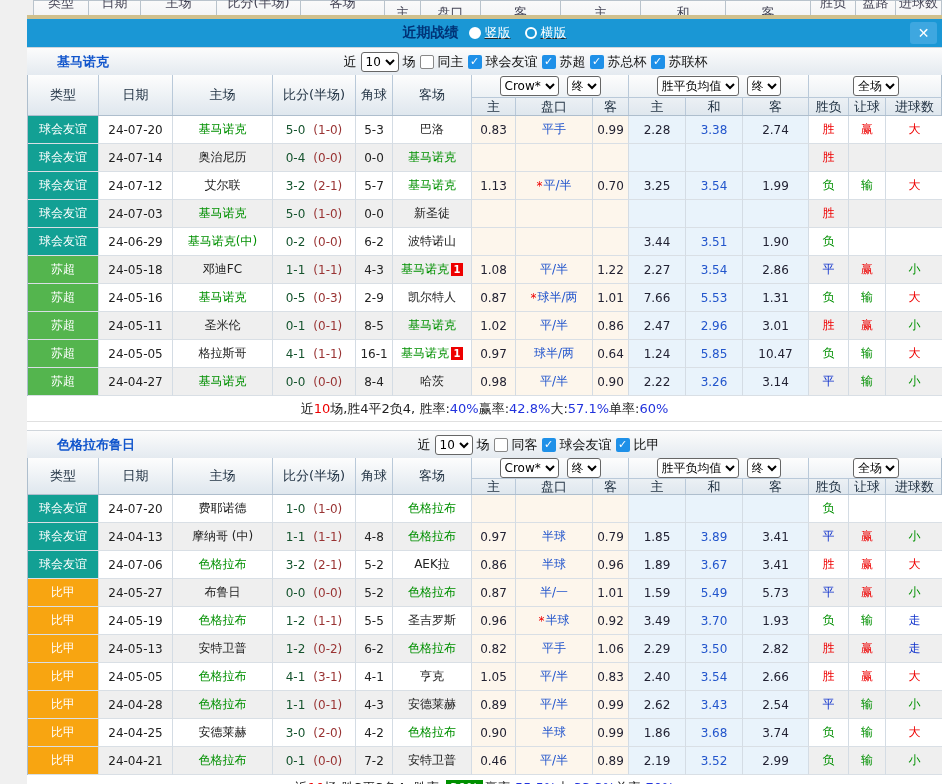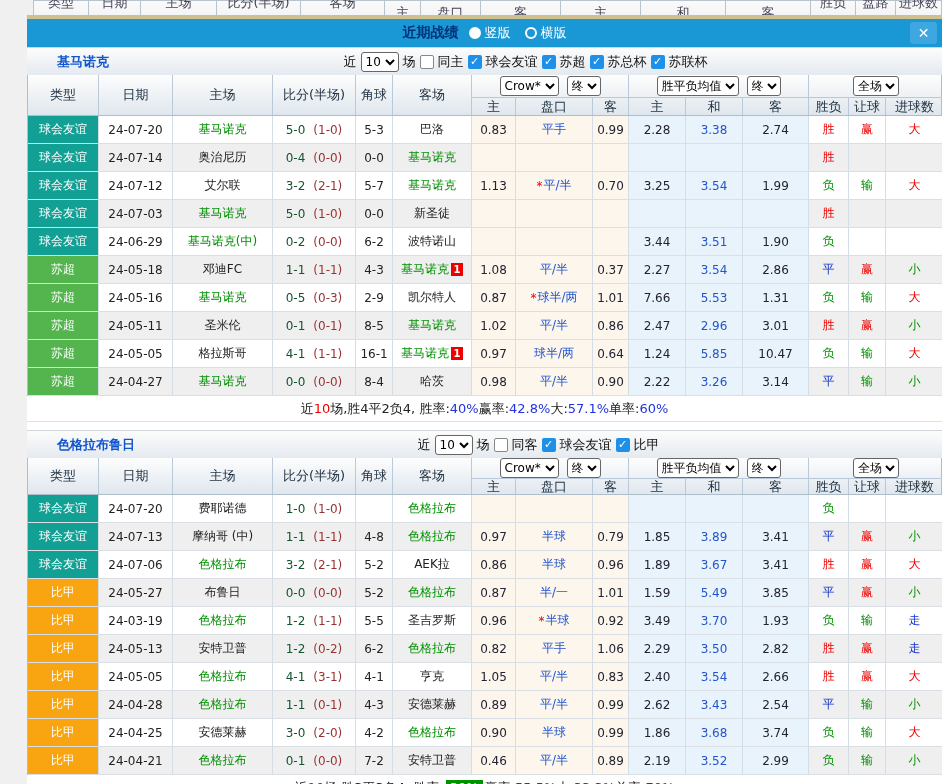--- a/index.html
+++ b/index.html
@@ -20,21 +20,21 @@
   .bg-cell span { position:absolute; left:0; right:0; text-align:center; color:#445; font-size:13px; }
   .bg-cell.cut span { top:-7px; }
   .bg-cell.low span { top:3px; }
   .tan-line { position:absolute; left:27px; top:15px; width:915px; height:4px; background:#cfc08d; }
 
   
   .panel { position:absolute; left:27px; top:19px; width:915px; height:765px; background:#fff; }
 
   .banner { position:relative; height:28px; display:flex; align-items:center; justify-content:center; gap:10px; }
   .banner-title { font-weight:bold; font-size:14px; }
-  .radio-group { display:flex; align-items:center; gap:14px; }
+  .radio-group { display:flex; align-items:center; gap:14px;text-decoration:underline; }
   .radio-opt { display:flex; align-items:center; gap:4px; cursor:pointer; }
   .radio-dot { width:12px; height:12px; border-radius:50%; border:2px solid #fff; background:transparent; }
   .radio-dot.sel { background:#fff; }
   .radio-label { color:#fff; font-size:13px; }
   .close-btn { position:absolute; right:5px; top:3px; width:27px; height:22px; border-radius:3px;
                display:flex; align-items:center; justify-content:center;
                color:#fff; font-size:14px; font-weight:bold; cursor:pointer; }
 
   
   .sec-header { height:28px; display:flex; align-items:center;
@@ -333,21 +333,21 @@
               </div>
               <div class="td plain">4-3</div>
               <div class="td plain">
                 <span class="link-team">基马诺克</span>
                 <span class="badge-rc">1</span>
               </div>
               <div class="td asia odds-num">1.08</div>
               <div class="td asia">
                 <span class="blue-txt">平/半</span>
               </div>
-              <div class="td asia odds-num">0.37</div>
+              <div class="td asia odds-num">1.22</div>
               <div class="td euro odds-num">2.27</div>
               <div class="td euro blue-txt">3.54</div>
               <div class="td euro odds-num">2.86</div>
               <div class="td plain res-b">平</div>
               <div class="td plain res-r">赢</div>
               <div class="td plain res-g">小</div>
             </div>
             <div class="t-row" style="grid-template-columns: 70px 74px 100px 83px 37px 79px 44px 77px 36px 57px 57px 66px 40px 37px 58px;">
               <div class="td type" style="background: rgb(84, 181, 78);">苏超</div>
               <div class="td plain">24-05-16</div>
@@ -532,21 +532,21 @@
               <div class="td asia odds-num"></div>
               <div class="td euro odds-num"></div>
               <div class="td euro blue-txt"></div>
               <div class="td euro odds-num"></div>
               <div class="td plain res-g">负</div>
               <div class="td plain "></div>
               <div class="td plain "></div>
             </div>
             <div class="t-row even" style="grid-template-columns: 70px 74px 100px 83px 37px 79px 44px 77px 36px 57px 57px 66px 40px 37px 58px;">
               <div class="td type" style="background: rgb(18, 160, 148);">球会友谊</div>
-              <div class="td plain">24-07-13</div>
+              <div class="td plain">24-04-13</div>
               <div class="td plain">
                 <span class="plain-team">摩纳哥 (中)</span>
               </div>
               <div class="td plain">
                 <span class="score-main">1-1</span>
                 <span class="score-half">(1-1)</span>
               </div>
               <div class="td plain">4-8</div>
               <div class="td plain">
                 <span class="link-team">色格拉布</span>
@@ -603,28 +603,28 @@
               <div class="td plain">
                 <span class="link-team">色格拉布</span>
               </div>
               <div class="td asia odds-num">0.87</div>
               <div class="td asia">
                 <span class="blue-txt">半/一</span>
               </div>
               <div class="td asia odds-num">1.01</div>
               <div class="td euro odds-num">1.59</div>
               <div class="td euro blue-txt">5.49</div>
-              <div class="td euro odds-num">3.85</div>
+              <div class="td euro odds-num">5.73</div>
               <div class="td plain res-b">平</div>
               <div class="td plain res-r">赢</div>
               <div class="td plain res-g">小</div>
             </div>
             <div class="t-row" style="grid-template-columns: 70px 74px 100px 83px 37px 79px 44px 77px 36px 57px 57px 66px 40px 37px 58px;">
               <div class="td type" style="background: rgb(248, 165, 17);">比甲</div>
-              <div class="td plain">24-03-19</div>
+              <div class="td plain">24-05-19</div>
               <div class="td plain">
                 <span class="link-team">色格拉布</span>
               </div>
               <div class="td plain">
                 <span class="score-main">1-2</span>
                 <span class="score-half">(1-1)</span>
               </div>
               <div class="td plain">5-5</div>
               <div class="td plain">
                 <span class="plain-team">圣吉罗斯</span>

